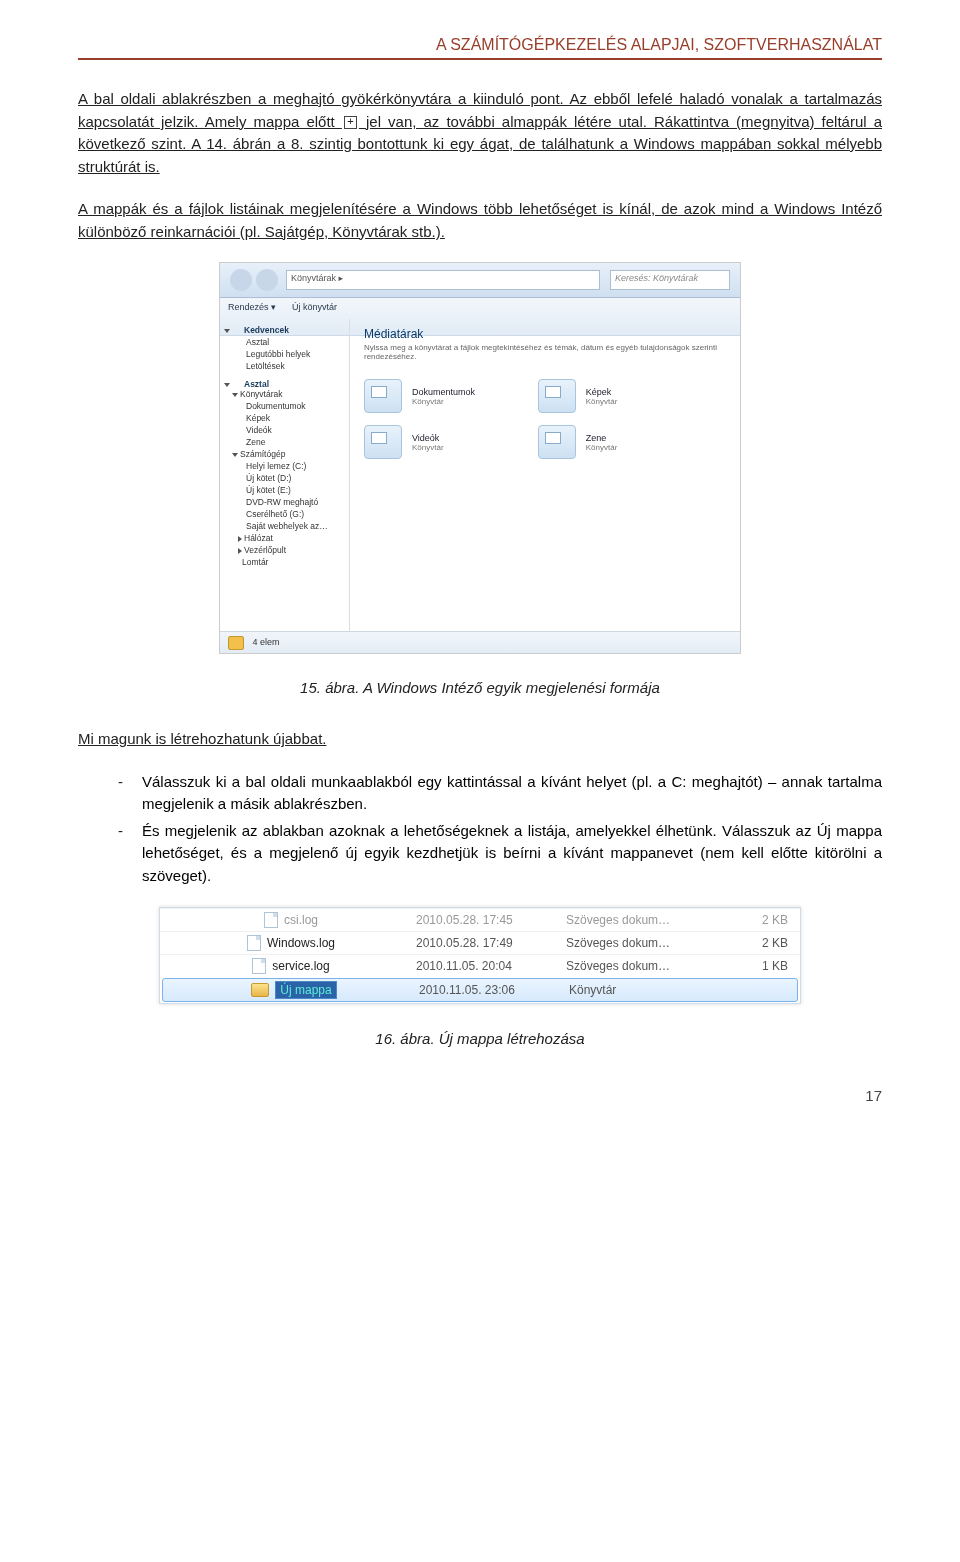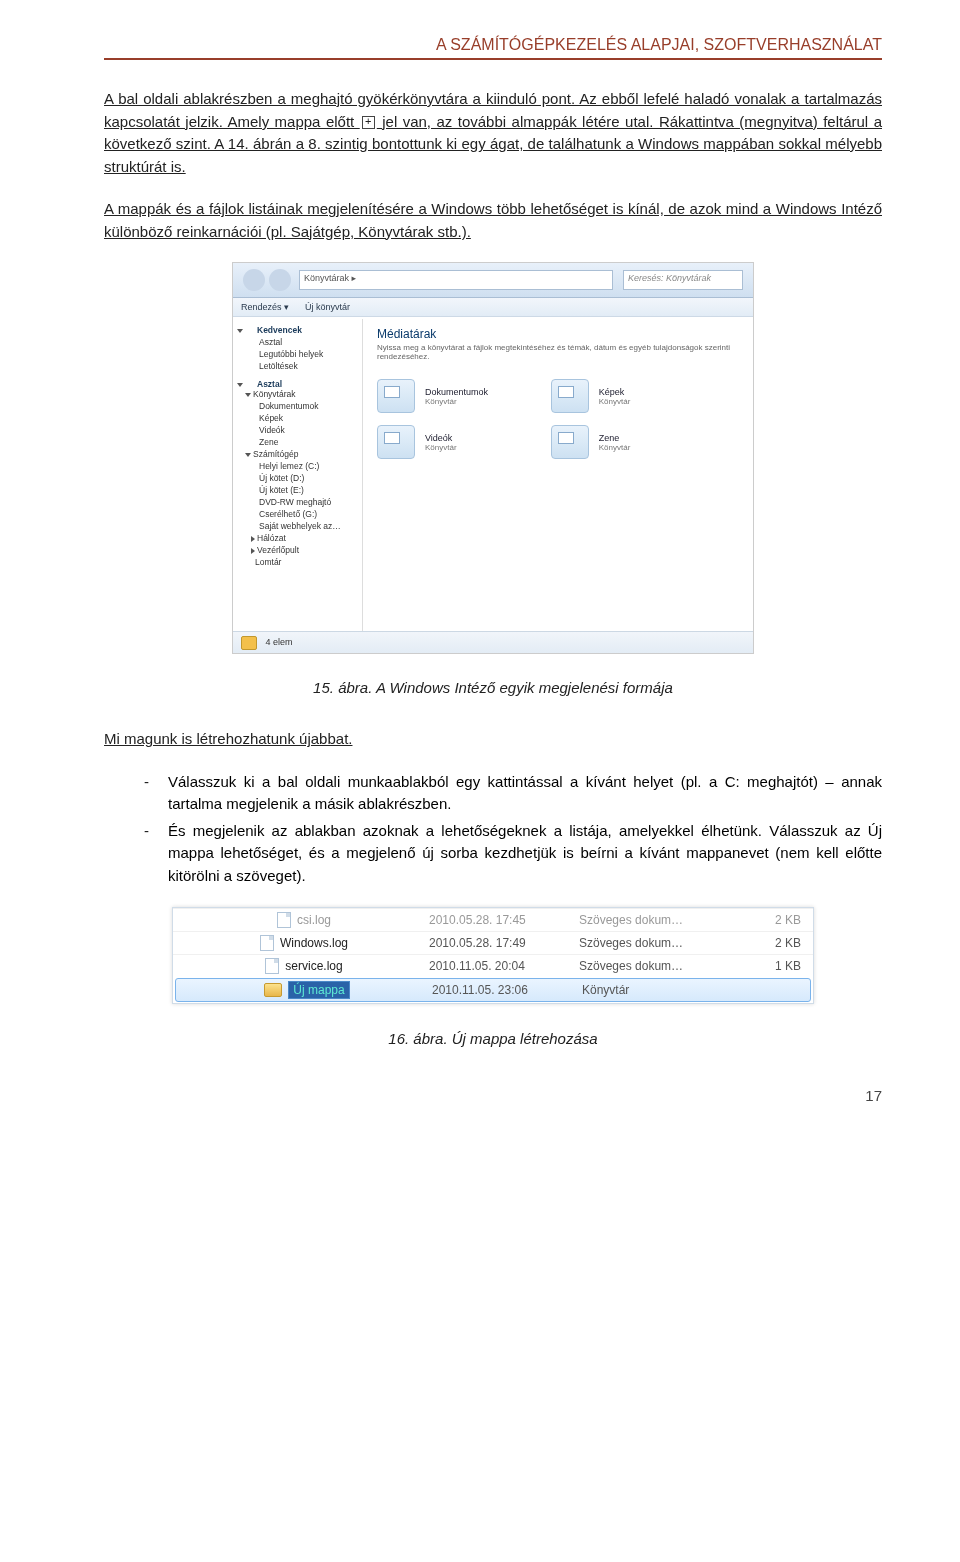--- a/index.html
+++ b/index.html
@@ -3,21 +3,21 @@
 <meta charset="utf-8">
 <style>
   body {
     margin: 0;
     padding: 0;
     font-family: Verdana, Geneva, sans-serif;
     background: #fff;
     width: 960px;
   }
   .page {
-    padding: 36px 78px 32px 104px;
+    padding: 36px 78px 32px 78px;
     box-sizing: border-box;
   }
   .header {
     text-align: right;
     color: #983e2a;
     font-size: 16px;
     border-bottom: 2px solid #983e2a;
     padding-bottom: 4px;
     margin-bottom: 28px;
   }
@@ -96,21 +96,21 @@
     border: 1px solid #aabed4;
     font-size: 9px;
     color: #888;
     padding: 2px 4px;
     box-sizing: border-box;
     overflow: hidden;
     white-space: nowrap;
     font-style: italic;
   }
   .fig15-toolbar {
-    height: 19px;
+    height: 38px;
     background: linear-gradient(#f2f6fb, #e2ecf6);
     border-bottom: 1px solid #cdd9e6;
     font-size: 9px;
     color: #2a3a4d;
     padding: 4px 8px;
     box-sizing: border-box;
   }
   .fig15-toolbar span { margin-right: 14px; }
   .fig15-body {
     position: absolute;
@@ -404,21 +404,21 @@
       </div>
     </div>
   </div>
 
   <div class="caption">15. ábra. A Windows Intéző egyik megjelenési formája</div>
 
   <p>Mi magunk is létrehozhatunk újabbat.</p>
 
   <ul class="dash">
     <li>Válasszuk ki a bal oldali munkaablakból egy kattintással a kívánt helyet (pl. a C: meghajtót) – annak tartalma megjelenik a másik ablakrészben.</li>
-    <li>És megjelenik az ablakban azoknak a lehetőségeknek a listája, amelyekkel élhetünk. Válasszuk az Új mappa lehetőséget, és a megjelenő új sorba kezdhetjük is beírni a kívánt mappanevet (nem kell előtte kitörölni a szöveget).</li>
+    <li>És megjelenik az ablakban azoknak a lehetőségeknek a listája, amelyekkel élhetünk. Válasszuk az Új mappa lehetőséget, és a megjelenő új egyik kezdhetjük is beírni a kívánt mappanevet (nem kell előtte kitörölni a szöveget).</li>
   </ul>
 
   <div class="figure-block">
     <div class="fig16" id="fig16"><div class="fig16-row dimmed">
           <div class="fname">
             <span class="fig16-icon-file"></span>
             <span>csi.log</span>
           </div>
           <div class="fdate">2010.05.28. 17:45</div>
           <div class="ftype">Szöveges dokum…</div>

